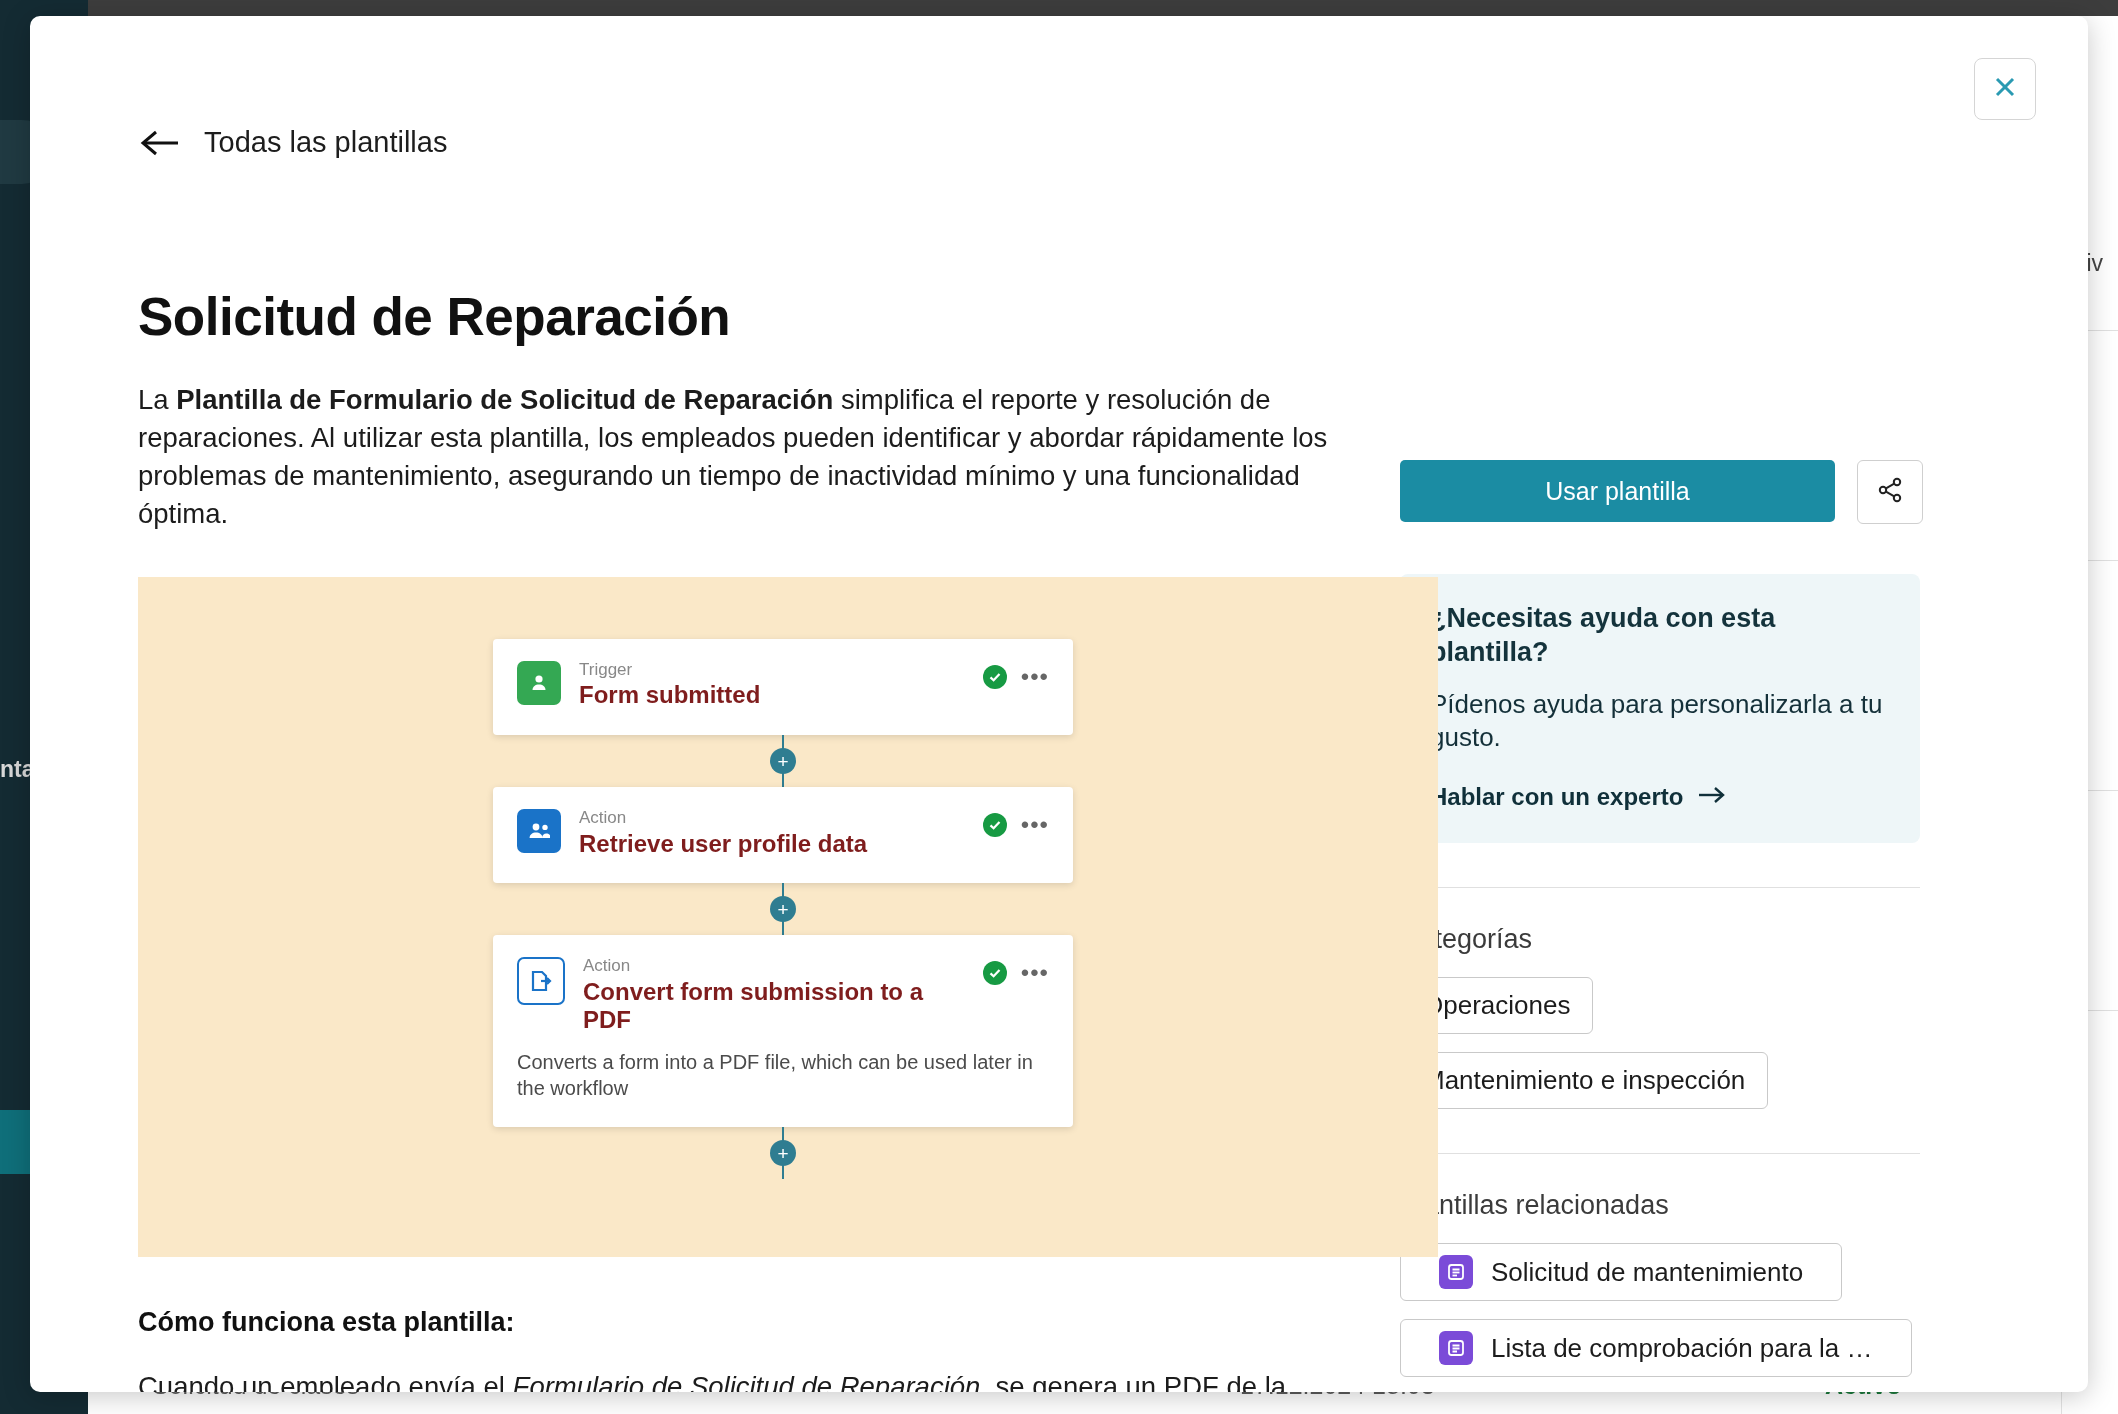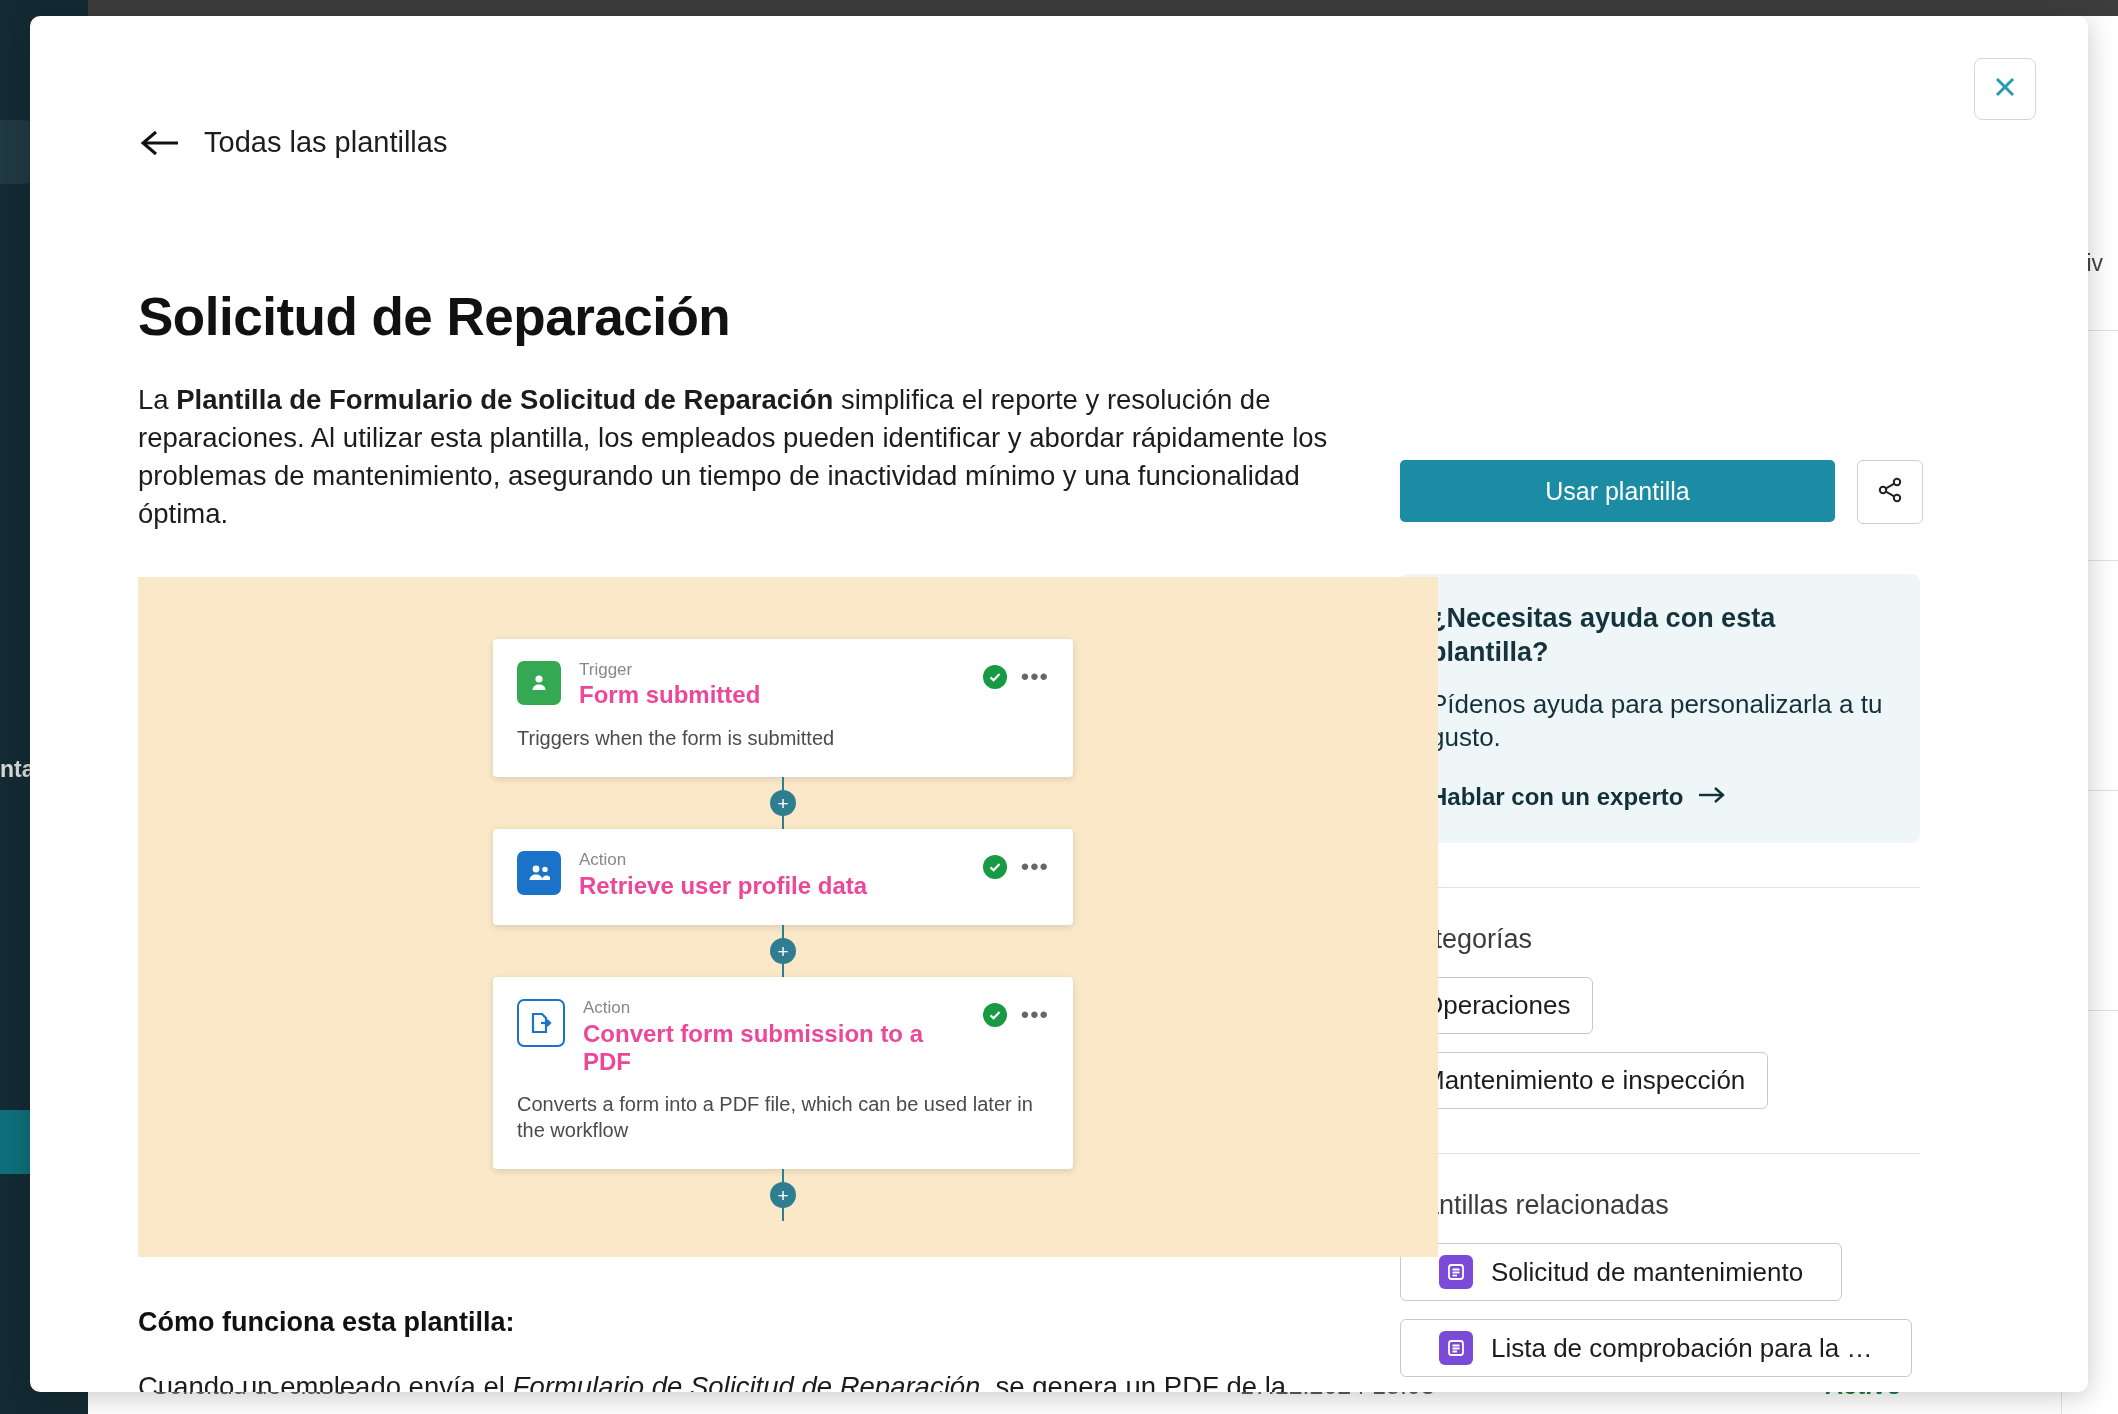--- a/index.html
+++ b/index.html
@@ -197,21 +197,21 @@
   .node-text { flex: 1 1 auto; }
   .node-kind {
     font-size: 17px;
     color: #888;
     line-height: 1.1;
     margin-bottom: 2px;
   }
   .node-title {
     font-size: 24px;
     font-weight: bold;
-    color: #ec4899;
+    color: #7f1d1d;
     line-height: 1.15;
   }
   .node-actions {
     display: flex;
     align-items: center;
     gap: 14px;
     padding-top: 4px;
   }
   .check {
     width: 24px; height: 24px;
@@ -447,21 +447,20 @@
               </div>
               <div class="node-actions">
                 <span class="check">
                   <svg width="16" height="16" viewBox="0 0 16 16">
                     <polyline points="3.5,8.4 6.6,11.3 12.5,4.9" fill="none" stroke="#fff" stroke-width="2.2"></polyline>
                   </svg>
                 </span>
                 <span class="dots">•••</span>
               </div>
             </div>
-            <div class="node-desc">Triggers when the form is submitted</div>
           </div>
 
           <div class="connector">
             <div class="line"></div>
             <div class="plus">+</div>
           </div>
 
           <div class="node">
             <div class="node-top">
               <div class="node-icon blue">

